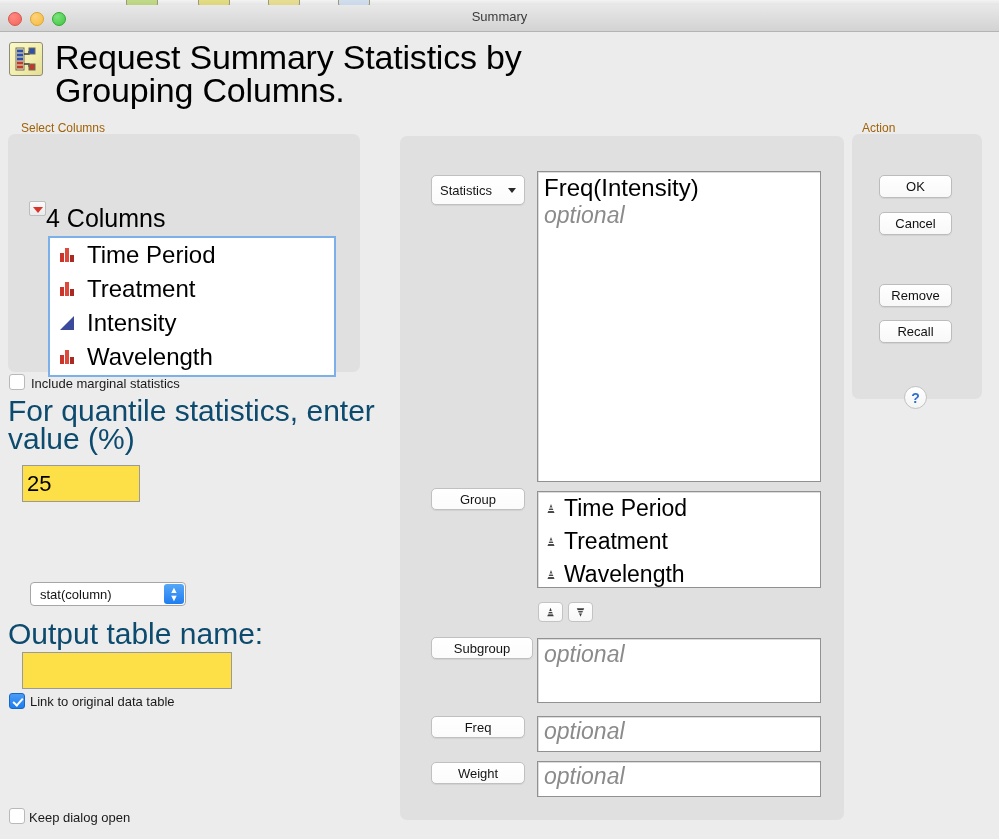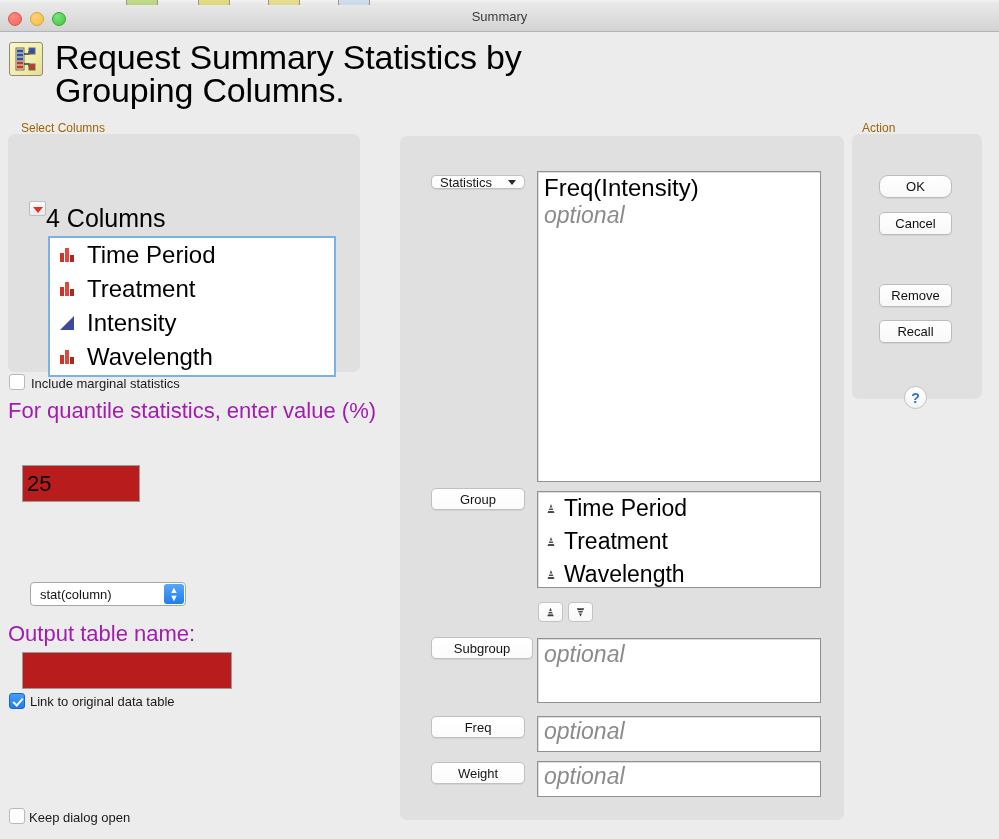--- a/index.html
+++ b/index.html
@@ -177,29 +177,29 @@
   }
   .cb-label {
     position: absolute;
     font-size: 13px;
     color: #1a1a1a;
   }
 
   
   .biglabel {
     position: absolute;
-    font-size: 22px;
+    font-size: 30px;
     line-height: 28px;
-    color: #a21caf;
+    color: #0c4a6e;
   }
 
   
   .field {
     position: absolute;
-    background: #b91c1c;
+    background: #fde047;
     border: 1px solid #9a9a9a;
     box-sizing: border-box;
     font-size: 22px;
     color: #000;
     padding: 0 4px;
     display: flex;
     align-items: center;
   }
 
   
@@ -433,21 +433,21 @@
   </div>
 
   <div class="cbox on" style="left:9px; top:661px;"></div>
   <div class="cb-label" style="left:30px; top:662px;">Link to original data table</div>
 
   <div class="cbox off" style="left:9px; top:776px;"></div>
   <div class="cb-label" style="left:29px; top:778px;">Keep dialog open</div>
 
   <div class="panel" style="left:400px; top:104px; width:444px; height:684px;"></div>
 
-  <div class="pbtn" style="left:431px; top:143px; width:94px; height:14px;gap:11px;">
+  <div class="pbtn" style="left:431px; top:143px; width:94px; height:30px;gap:11px;">
     <span>Statistics</span>
     <span class="caret"></span>
   </div>
   <div class="slot" style="left:537px; top:139px; width:284px; height:311px;">
     <div style="padding-top:2px;">
       <div class="val">Freq(Intensity)</div>
       <div class="ph">optional</div>
     </div>
   </div>
 
@@ -519,19 +519,19 @@
   <div class="pbtn" style="left:431px; top:730px; width:94px; height:22px;">
     <span>Weight</span>
   </div>
   <div class="slot" style="left:537px; top:729px; width:284px; height:36px;">
     <div class="ph" style="padding-top:1px;">optional</div>
   </div>
 
   <div class="caption" style="left:862px; top:89px;">Action</div>
   <div class="panel" style="left:852px; top:102px; width:130px; height:265px;"></div>
 
-  <div class="abtn" style="top:143px;border-radius:9px;">OK</div>
+  <div class="abtn" style="top:143px;">OK</div>
   <div class="abtn" style="top:180px;text-align:right;">Cancel</div>
   <div class="abtn" style="top:252px;">Remove</div>
   <div class="abtn" style="top:288px;">Recall</div>
   <div class="helpbtn">?</div>
 
 </div>
 
 </body></html>

